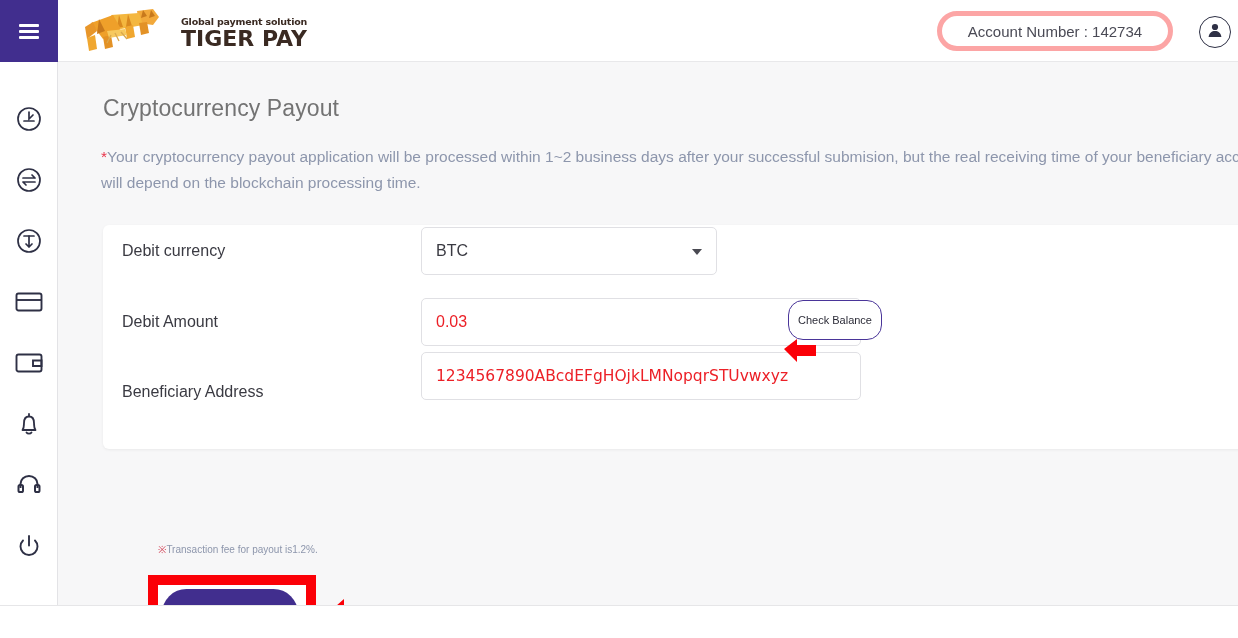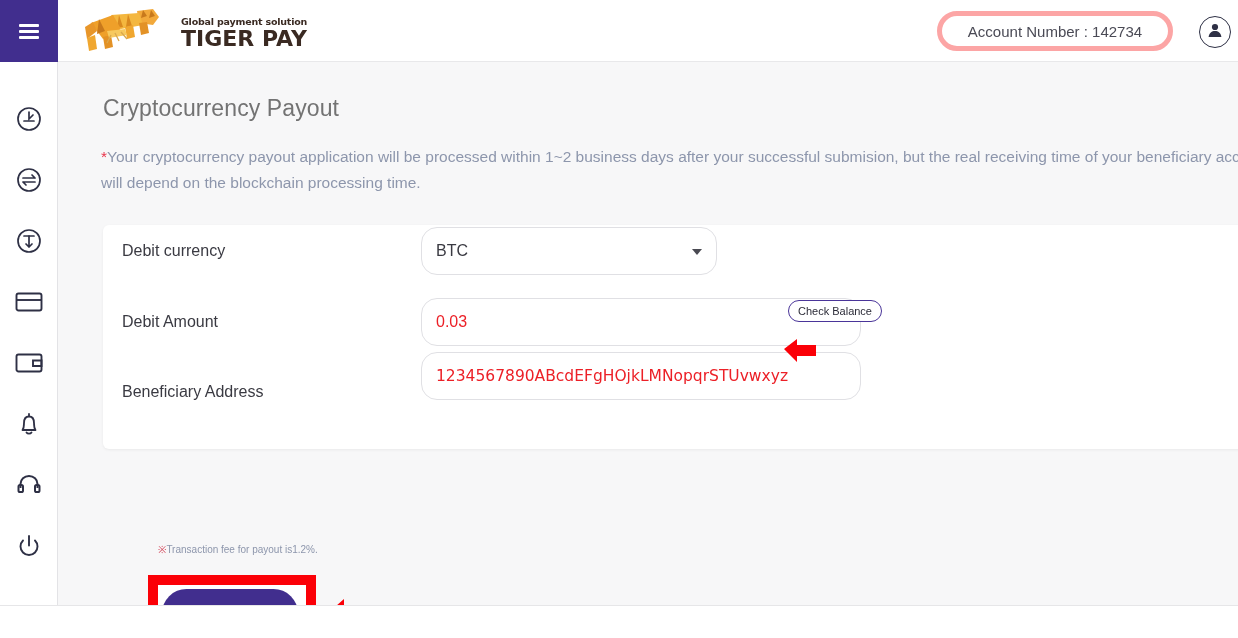--- a/index.html
+++ b/index.html
@@ -111,41 +111,41 @@
     border-radius: 6px;
     box-shadow: 0 1px 3px rgba(0,0,0,0.06);
   }
   .flabel {
     position: absolute;
     font-size: 16px; color: #3a3a42;
   }
   .finput {
     position: absolute;
     border: 1px solid #e0e0e4;
-    border-radius: 16px;
+    border-radius: 5px;
     background: #ffffff;
     box-sizing: border-box;
     display: flex; align-items: center;
     padding-left: 14px;
     font-size: 16px; color: #3a3a42;
     cursor: text;
   }
   .finput.red { color: #ec2027; }
   .finput.addr { font-family: "DejaVu Sans", sans-serif; font-size: 15.5px; }
   .select-arrow {
     position: absolute; right: 14px; top: 50%;
     margin-top: -2px;
     width: 0; height: 0;
     border-left: 5px solid transparent;
     border-right: 5px solid transparent;
     border-top: 6px solid #4a4a52;
   }
   .check-balance {
     position: absolute; left: 730px; top: 238px;
-    width: 94px; height: 22px;
+    width: 94px; height: 40px;
     border: 1.4px solid #4a3599; border-radius: 15px;
     background: #ffffff;
     display: flex; align-items: center; justify-content: center;
     font-size: 11px; color: #2c2c38; cursor: pointer;
     box-sizing: border-box;
   }
 
   .fee-note {
     position: absolute; left: 100px; top: 480px;
     font-size: 10px; color: #8d96ac;

